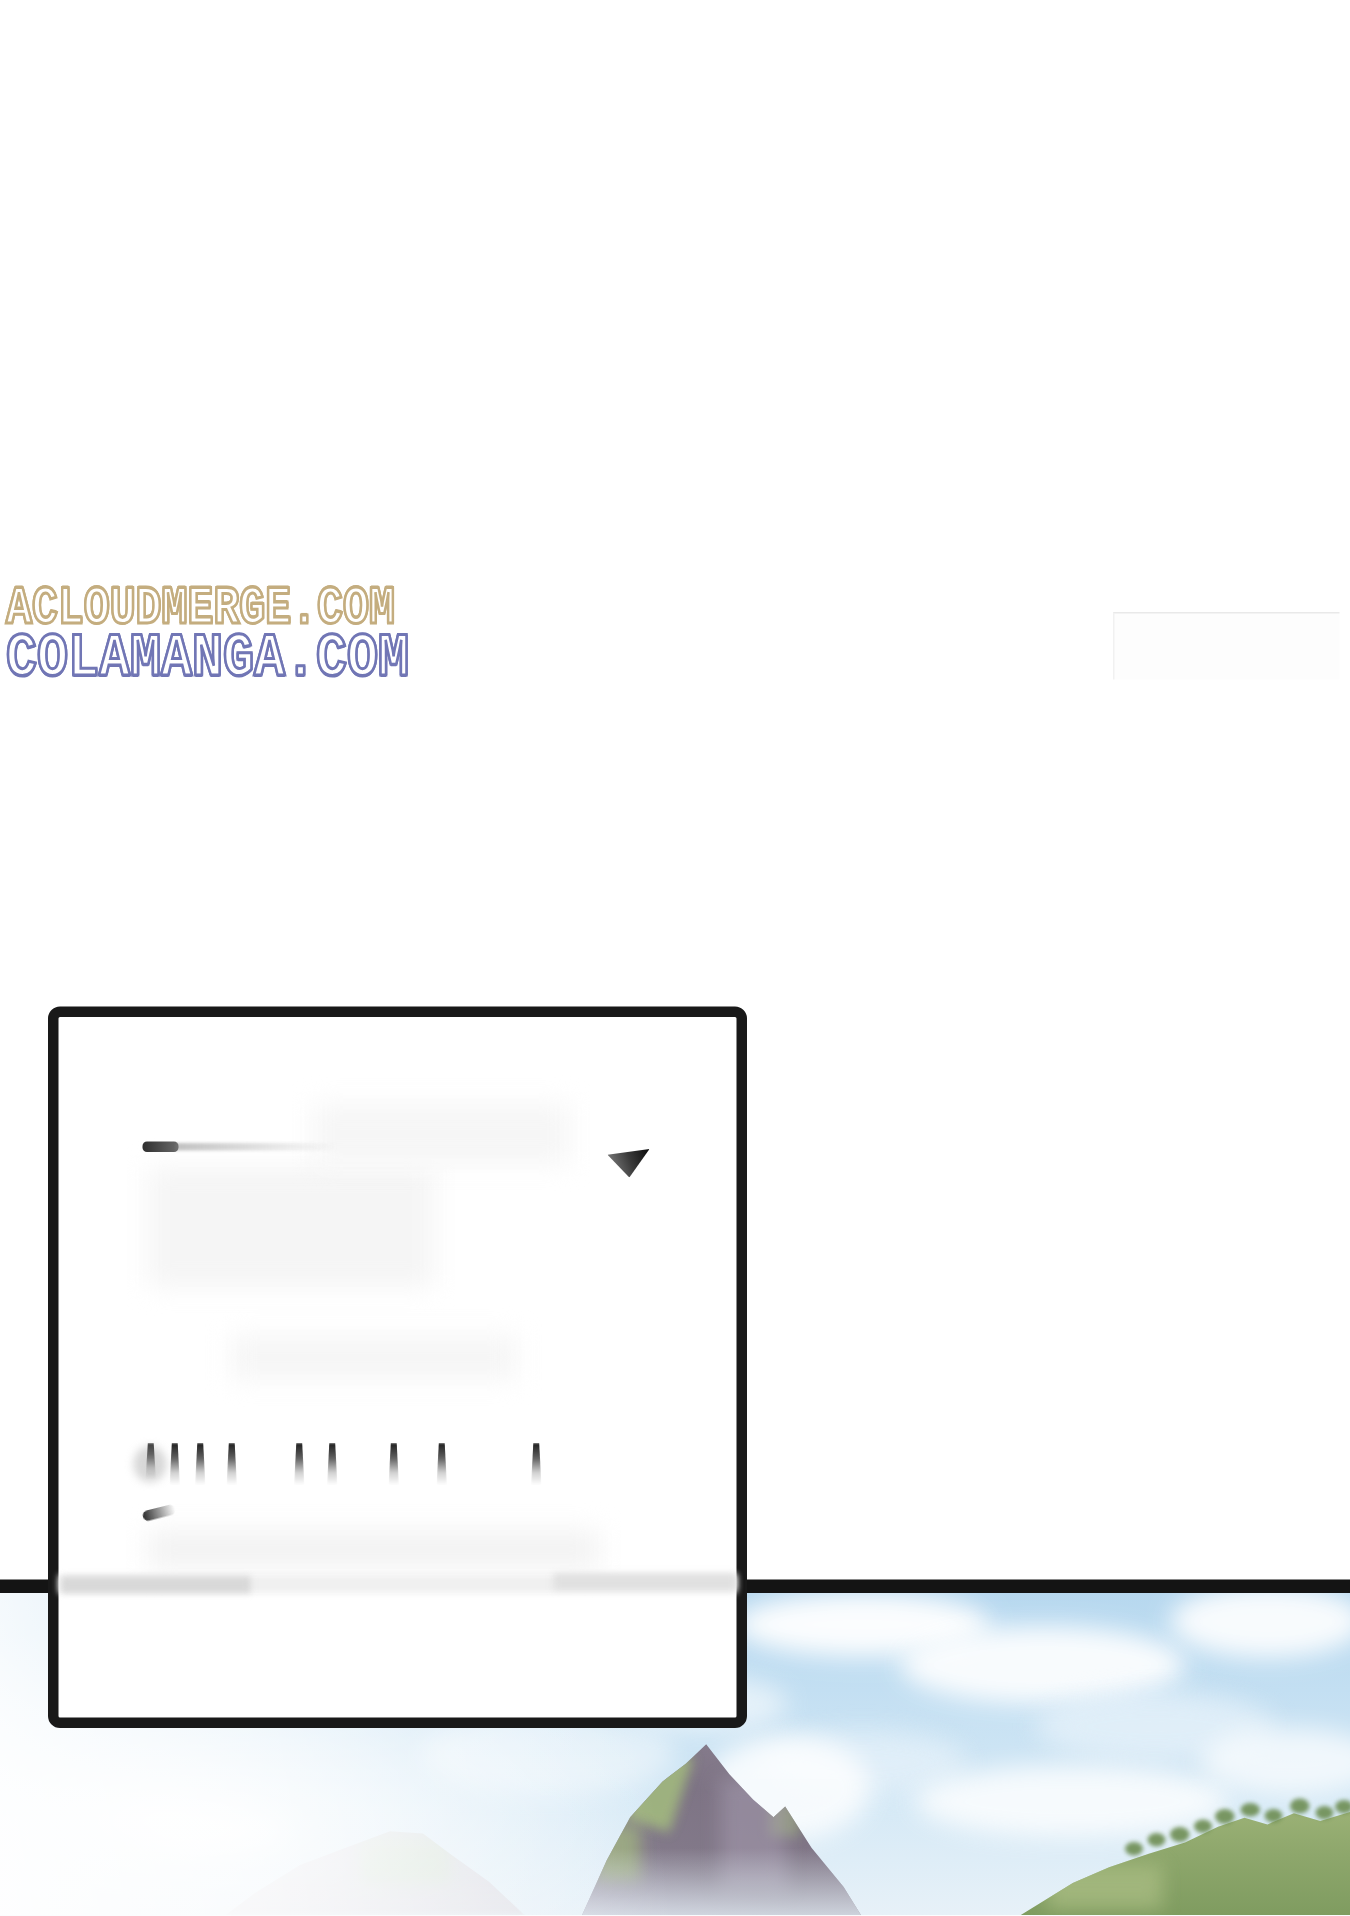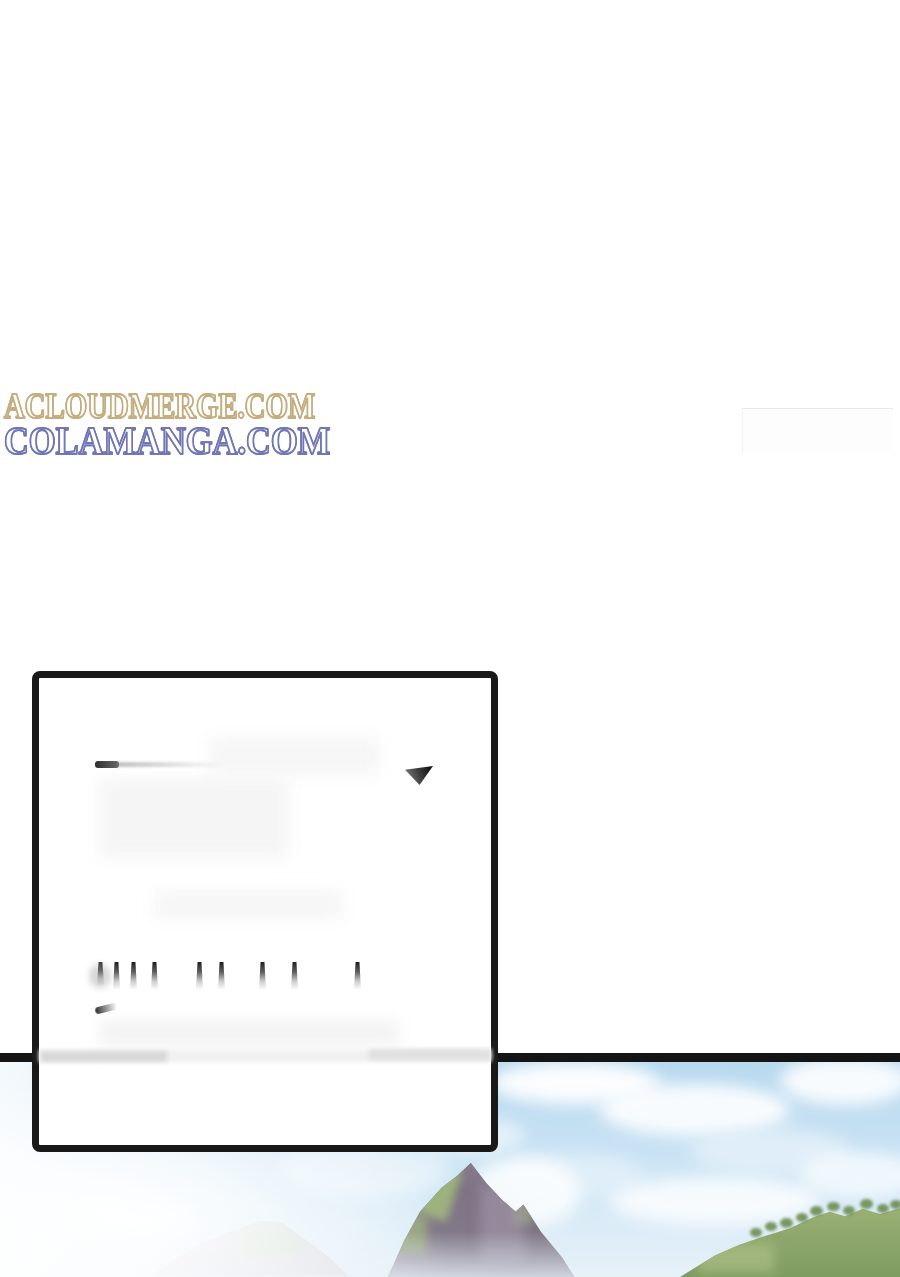--- a/index.html
+++ b/index.html
@@ -1,17 +1,17 @@
 <!DOCTYPE html>
 <html><head>
 <meta charset="utf-8">
 <style>
   html,body{margin:0;padding:0;background:#ffffff;}
   .page{position:relative;width:900px;height:1277px;background:#ffffff;overflow:hidden;
-        font-family:Liberation Serif, serif;text-align:right;}
+        font-family:Liberation Mono, monospace;text-align:right;}
 
   
   .watermark{position:absolute;left:4px;font-weight:bold;white-space:nowrap;
              transform-origin:left top;color:#ffffff;letter-spacing:0px;line-height:1;}
   .wm1{top:388px;font-size:36px;transform:scaleX(0.80);
        -webkit-text-stroke:2px #c4ad7f;
        text-shadow:1px 0 0 #c4ad7f,-1px 0 0 #c4ad7f,0 1px 0 #c4ad7f,0 -1px 0 #c4ad7f;}
   .wm2{top:420px;font-size:41px;transform:scaleX(0.84);
        -webkit-text-stroke:2px #7176b5;
        text-shadow:1px 0 0 #7176b5,-1px 0 0 #7176b5,0 1px 0 #7176b5,0 -1px 0 #7176b5;}

